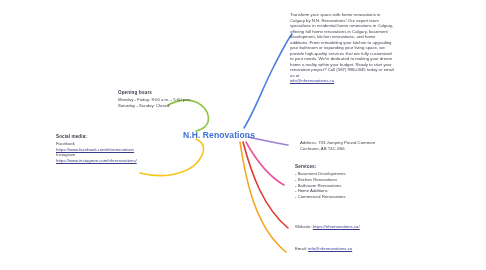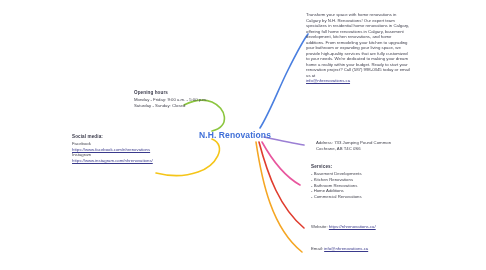--- a/index.html
+++ b/index.html
@@ -3,21 +3,21 @@
 <meta charset="utf-8">
 <title>N.H. Renovations Mind Map</title>
 <style>
   html,body{margin:0;padding:0;background:#ffffff;}
   body{
     width:486px;height:270px;position:relative;overflow:hidden;
     font-family:"Liberation Sans","DejaVu Sans",sans-serif;
     color:#3a3a4a;
     -webkit-font-smoothing:antialiased;
   }
-  #canvas{position:absolute;inset:0;width:386px;height:270px;margin-left:16px;}
+  #canvas{position:absolute;inset:0;width:386px;height:270px;}
   svg.branches{position:absolute;left:0;top:0;width:486px;height:270px;pointer-events:none;}
 
   .node{position:absolute;}
 
   .central{
     left:183px; top:130px;
     font-size:8.5px; font-weight:bold; letter-spacing:.1px;
     color:#3f6fd8; white-space:nowrap;
   }
 

